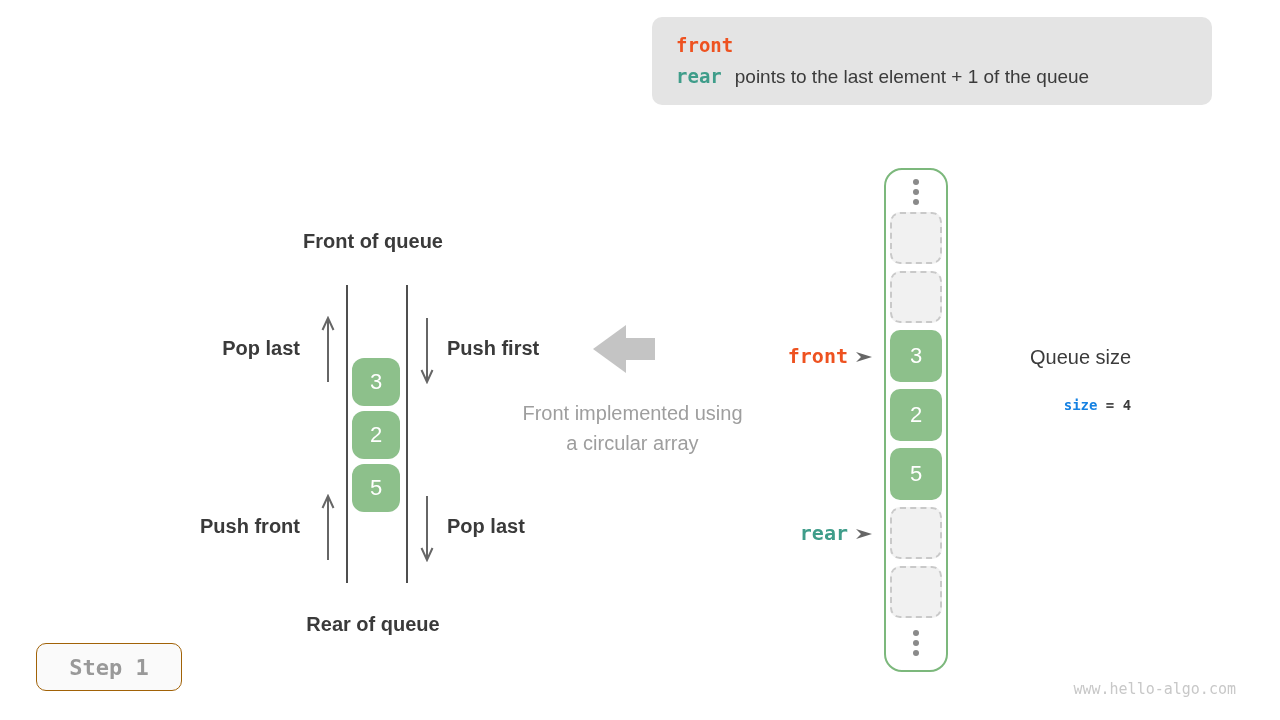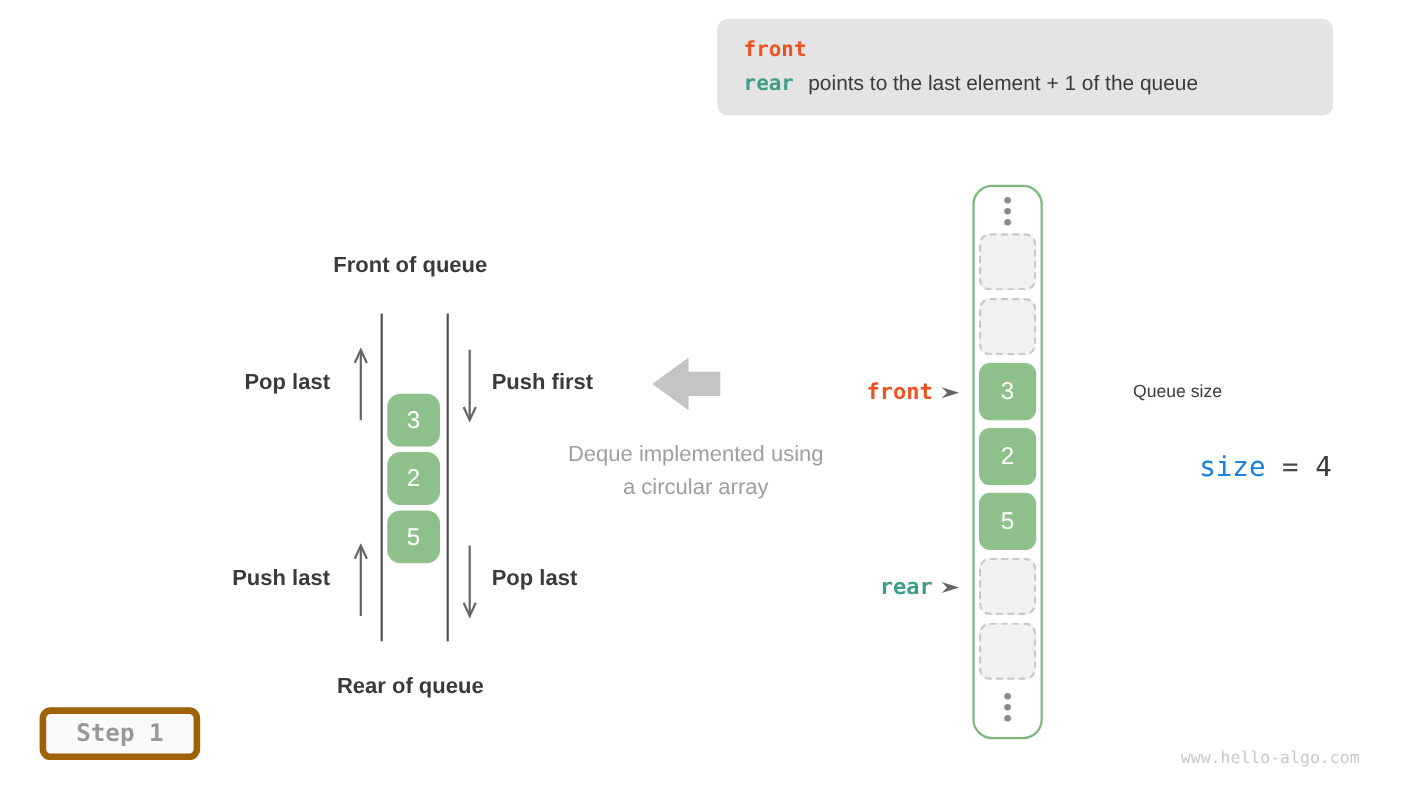--- a/index.html
+++ b/index.html
@@ -51,30 +51,30 @@
   .dots{display:flex;flex-direction:column;gap:4px;left:913px;}
   .dots span{width:6px;height:6px;border-radius:50%;background:#8a8a8a;display:block;}
   
   .ptr-label{
     font-family:"DejaVu Sans Mono",monospace;font-weight:bold;font-size:20px;
     width:148px;text-align:right;line-height:24px;
   }
   .ptr-front{color:#ee5220;left:700px;top:344px;}
   .ptr-rear{color:#3f9d8a;left:700px;top:521px;}
   
-  .qsize-title{left:1030px;top:345px;font-size:16px;color:#3b3b3b;line-height:24px;}
+  .qsize-title{left:1030px;top:345px;font-size:20px;color:#3b3b3b;line-height:24px;}
   .qsize-eq{
     left:1030px;top:381px;font-family:"DejaVu Sans Mono",monospace;
-    font-weight:normal;font-size:25px;white-space:pre;
+    font-weight:bold;font-size:14px;white-space:pre;
   }
   .val-dark{color:#3b3b3b;}
   
   .step-badge{
     left:36px;top:643px;width:146px;height:48px;background:#fafafa;
-    border:6px solid #a16207;border-radius:10px;box-sizing:border-box;
+    border:1px solid #a16207;border-radius:10px;box-sizing:border-box;
     display:flex;align-items:center;justify-content:center;
     font-family:"DejaVu Sans Mono",monospace;font-weight:bold;
     font-size:22px;color:#999999;
   }
   
   .watermark{
     right:44px;top:680px;font-family:"DejaVu Sans Mono",monospace;
     font-size:15px;color:#c8c8c8;
   }
 </style>
@@ -116,28 +116,28 @@
     <path d="M8,4 L8,66" stroke="#666" stroke-width="2" fill="none"></path>
     <path d="M2.5,14 L8,2 L13.5,14" stroke="#666" stroke-width="2" fill="none"></path>
   </svg>
   <svg class="abs" style="left:419px;top:494px;" width="16" height="68">
     <path d="M8,2 L8,64" stroke="#666" stroke-width="2" fill="none"></path>
     <path d="M2.5,54 L8,66 L13.5,54" stroke="#666" stroke-width="2" fill="none"></path>
   </svg>
 
   <div class="abs h-label right-text" style="left:160px;top:337px;width:140px;">Pop last</div>
   <div class="abs h-label" style="left:447px;top:337px;">Push first</div>
-  <div class="abs h-label right-text" style="left:160px;top:515px;width:140px;">Push last</div>
+  <div class="abs h-label right-text" style="left:160px;top:515px;width:140px;">Push front</div>
   <div class="abs h-label" style="left:447px;top:515px;">Pop last</div>
 
   <svg class="abs" style="left:593px;top:323px;" width="62" height="52">
     <polygon points="0,26 33,2 33,15 62,15 62,37 33,37 33,50" fill="#c4c4c4"></polygon>
   </svg>
   <div class="abs gray-caption" style="left:480px;top:398px;width:305px;">
-    <div>Deque implemented using</div>
+    <div>Front implemented using</div>
     <div>a circular array</div>
   </div>
 
   <div class="abs array-frame"></div>
   <div class="abs dots" style="top:179px;">
       <span></span>
       <span></span>
       <span></span>
     </div>
 

